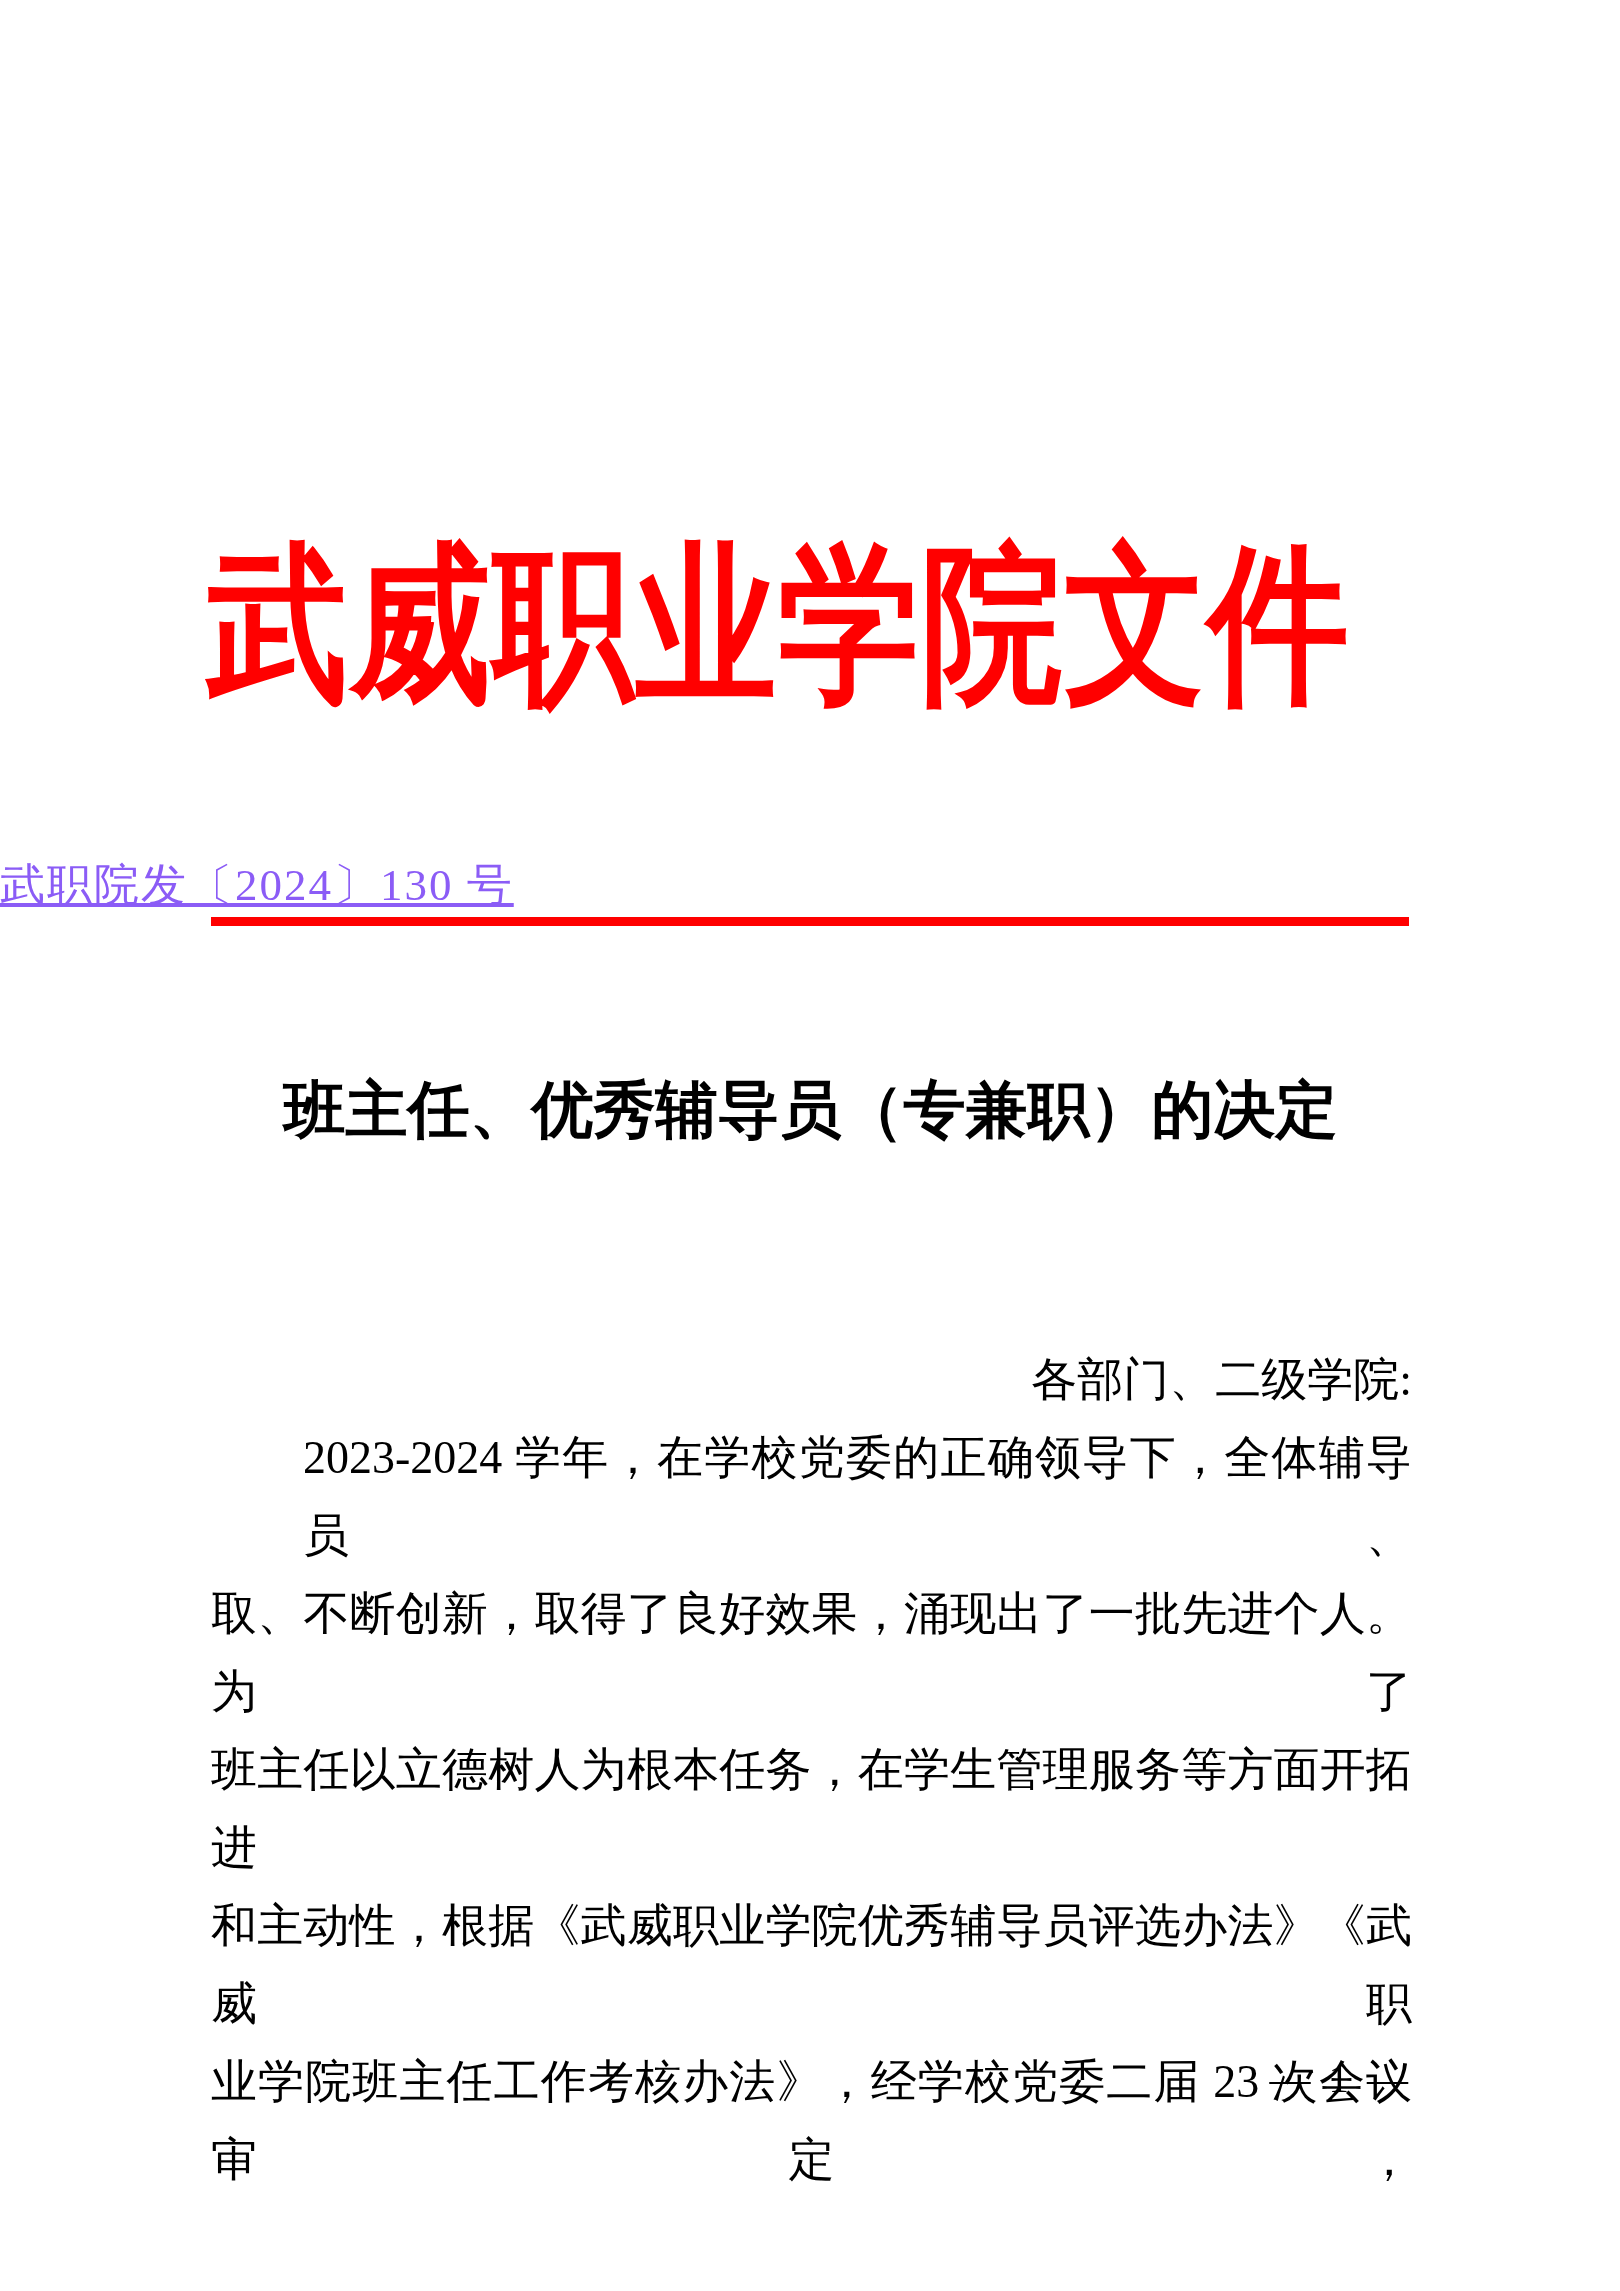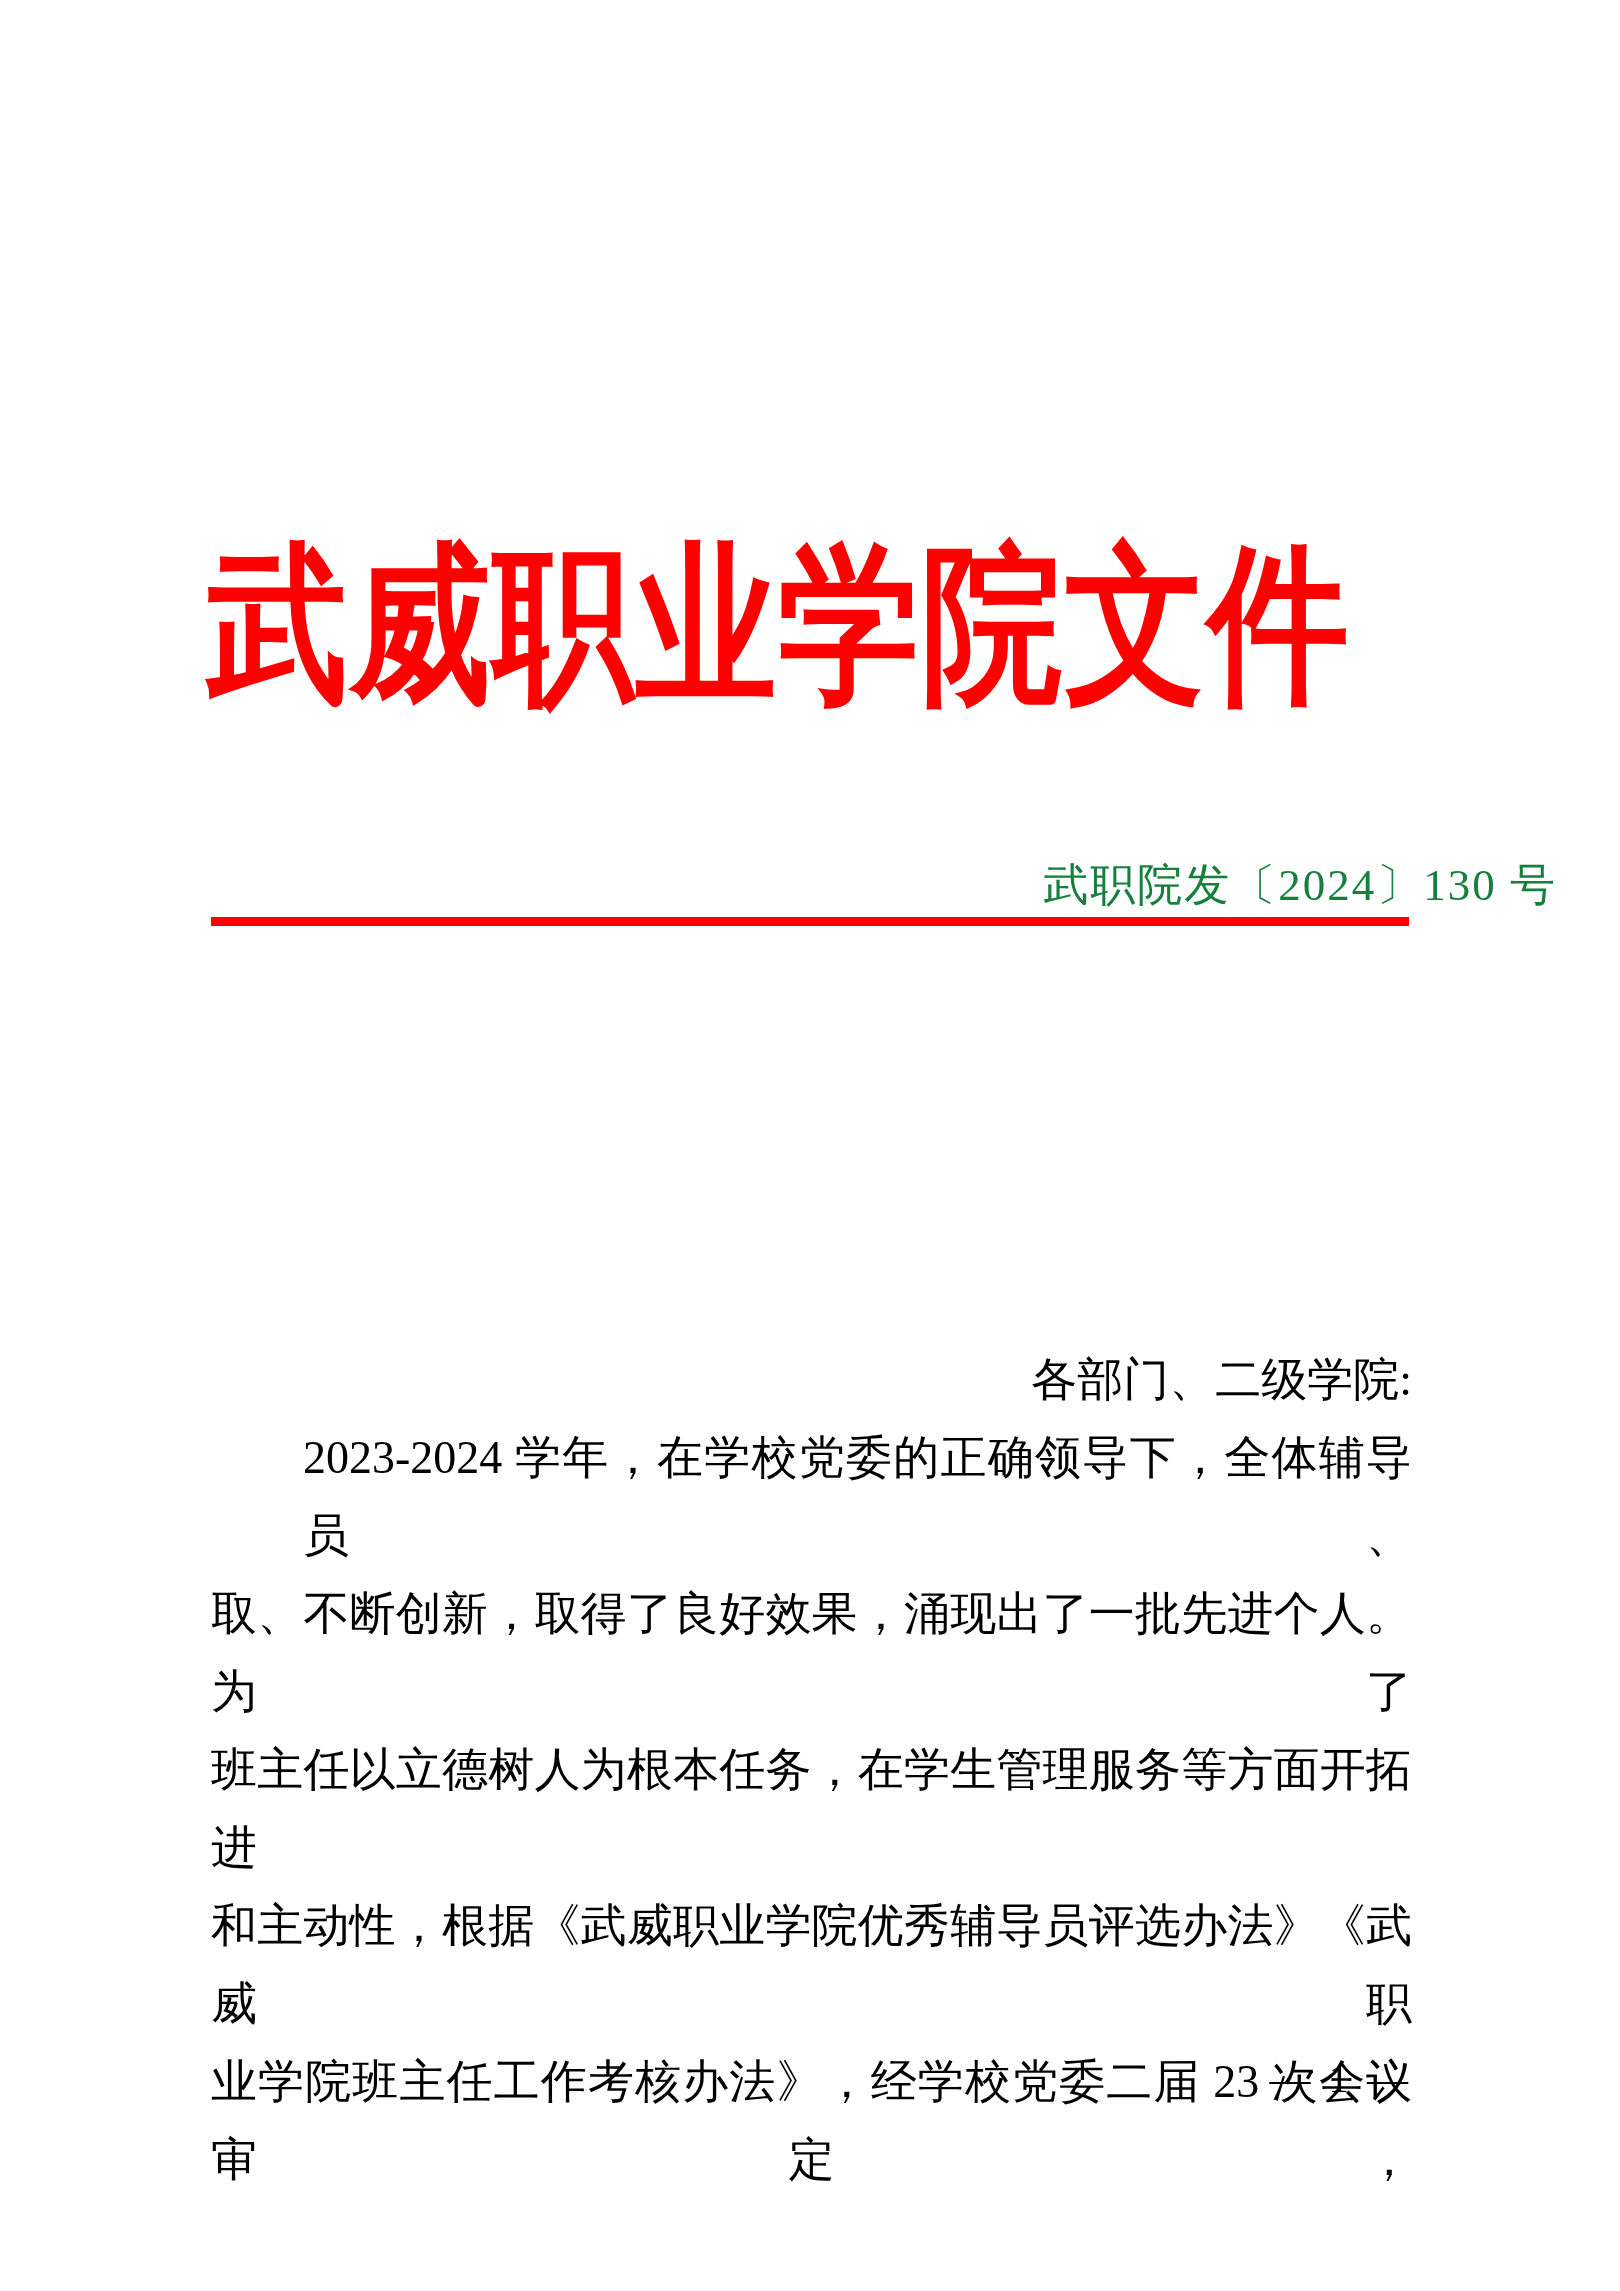--- a/index.html
+++ b/index.html
@@ -36,24 +36,25 @@
     transform: scaleY(1.22);
     transform-origin: center;
     font-family: "Liberation Serif", serif;
   }
   
   .doc-number {
     position: absolute;
     top: 855px;
     left: 0;
     width: 100%;
-    text-align: right;
+    text-align: left;
     font-size: 45px;
     letter-spacing: 2px;
-    color: #15803d;
+    color: #8b5cf6;
+    text-decoration: underline;
   }
   
   .red-rule {
     position: absolute;
     top: 917px;
     left: 211px;
     width: 1198px;
     height: 8.8px;
     background: #ff0000;
   }
@@ -109,20 +110,21 @@
 
   <div class="org-title-wrap">
     <span class="org-title-text">武威职业学院文件</span>
   </div>
 
   <div class="doc-number">武职院发〔2024〕130 号</div>
 
   <div class="red-rule"></div>
 
   <div class="doc-title">
+    <div>班主任、优秀辅导员（专兼职）的决定</div>
   </div>
 
   <div class="body-text">
     <div class="salutation">各部门、二级学院:</div>
     <div class="body-line indent">2023-2024 学年，在学校党委的正确领导下，全体辅导员、</div>
     <div class="body-line">取、不断创新，取得了良好效果，涌现出了一批先进个人。为了</div>
     <div class="body-line">班主任以立德树人为根本任务，在学生管理服务等方面开拓进</div>
     <div class="body-line">和主动性，根据《武威职业学院优秀辅导员评选办法》《武威职</div>
     <div class="body-line">业学院班主任工作考核办法》，经学校党委二届 23 次会议审定，</div>
 

